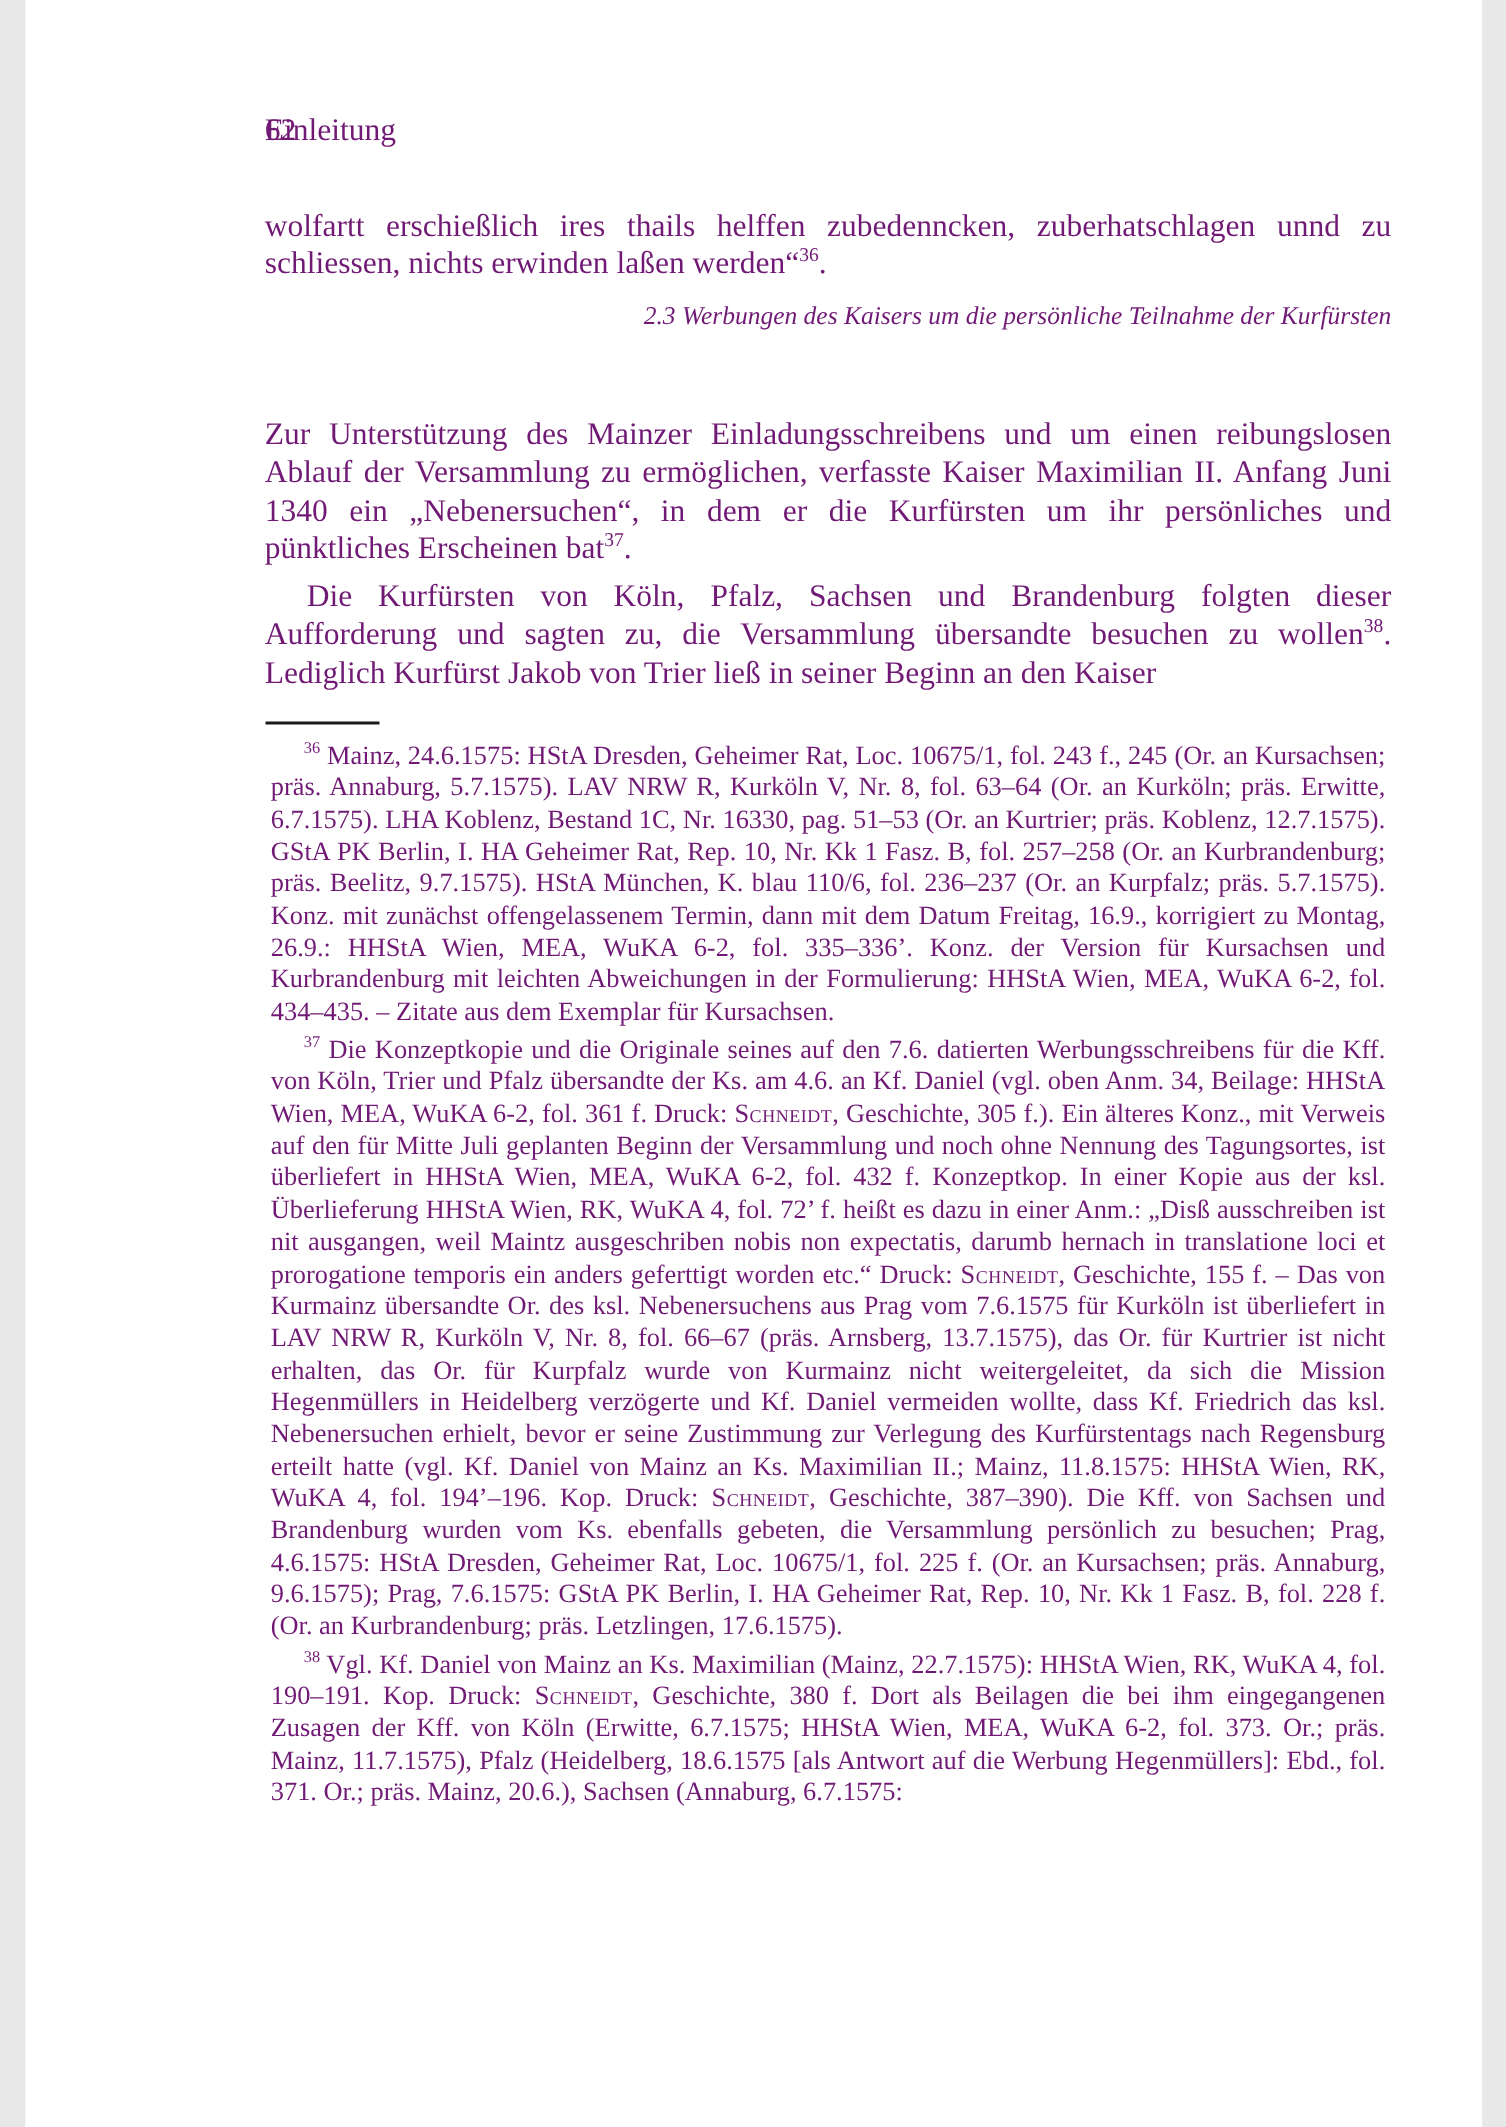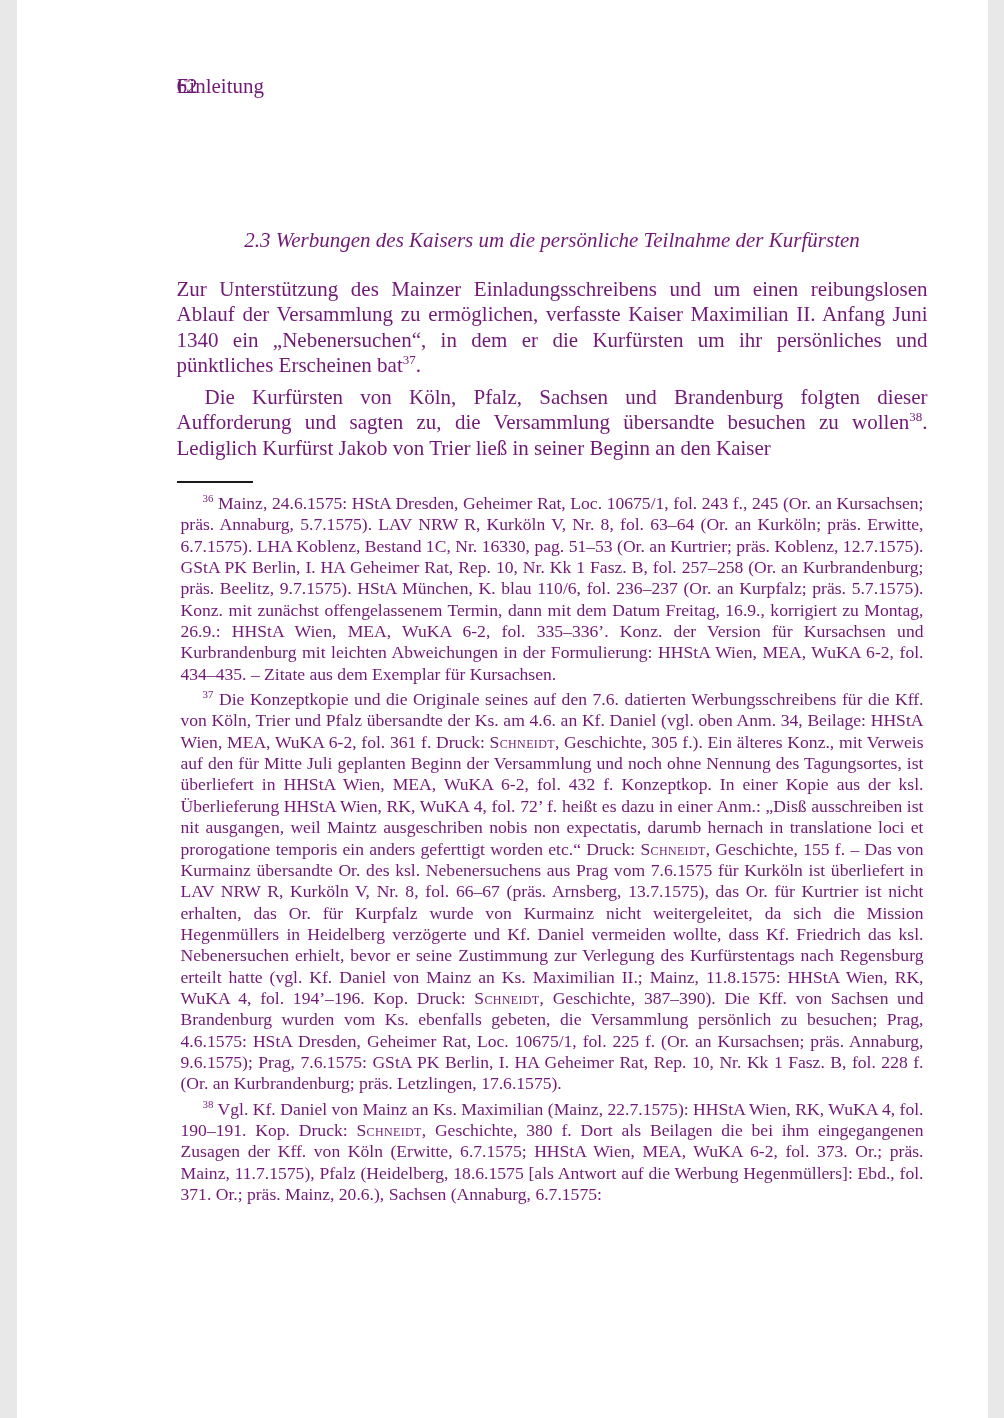--- a/index.html
+++ b/index.html
@@ -43,24 +43,24 @@
   }
   
   .body-par {
     font-size: 21px;
     line-height: 25.4px;
     text-align: justify;
     text-align-last: left;
   }
   .par-continuation { top: 117px; }
   .section-heading {
-    top: 228px;
-    font-size: 21px;
+    top: 201px;
+    font-size: 17px;
     font-style: italic;
-    text-align: center;
+    text-align: right;
   }
   .par-zur { top: 256px; }
   .par-die {
     top: 364px;
     text-indent: 28px;
   }
   
   .footnote-rule {
     position: absolute;
     left: 160px;
@@ -94,20 +94,21 @@
 </head>
 <body>
 
 <div class="page">
 
   <div class="col running-header">
     <span class="page-number">62</span>
     <span class="running-title">Einleitung</span>
   </div>
 
+  <p class="col body-par par-continuation"><span>wolfartt erschießlich ires thails helffen zubedenncken, zuberhatschlagen unnd zu schliessen, nichts erwinden laßen werden“</span><span class="sup">36</span><span>.</span></p>
 
   <h2 class="col section-heading" style="margin:0; font-weight: normal;">2.3 Werbungen des Kaisers um die persönliche Teilnahme der Kurfürsten</h2>
 
   <p class="col body-par par-zur"><span>Zur Unterstützung des Mainzer Einladungsschreibens und um einen reibungslosen Ablauf der Versammlung zu ermöglichen, verfasste Kaiser Maximilian II. Anfang Juni 1340 ein „Nebenersuchen“, in dem er die Kurfürsten um ihr persönliches und pünktliches Erscheinen bat</span><span class="sup">37</span><span>.</span></p>
 
   <p class="col body-par par-die"><span>Die Kurfürsten von Köln, Pfalz, Sachsen und Brandenburg folgten dieser Aufforderung und sagten zu, die Versammlung übersandte besuchen zu wollen</span><span class="sup">38</span><span>. Lediglich Kurfürst Jakob von Trier ließ in seiner Beginn an den Kaiser</span></p>
 
   <hr class="footnote-rule">
 
   <div class="col footnotes">

